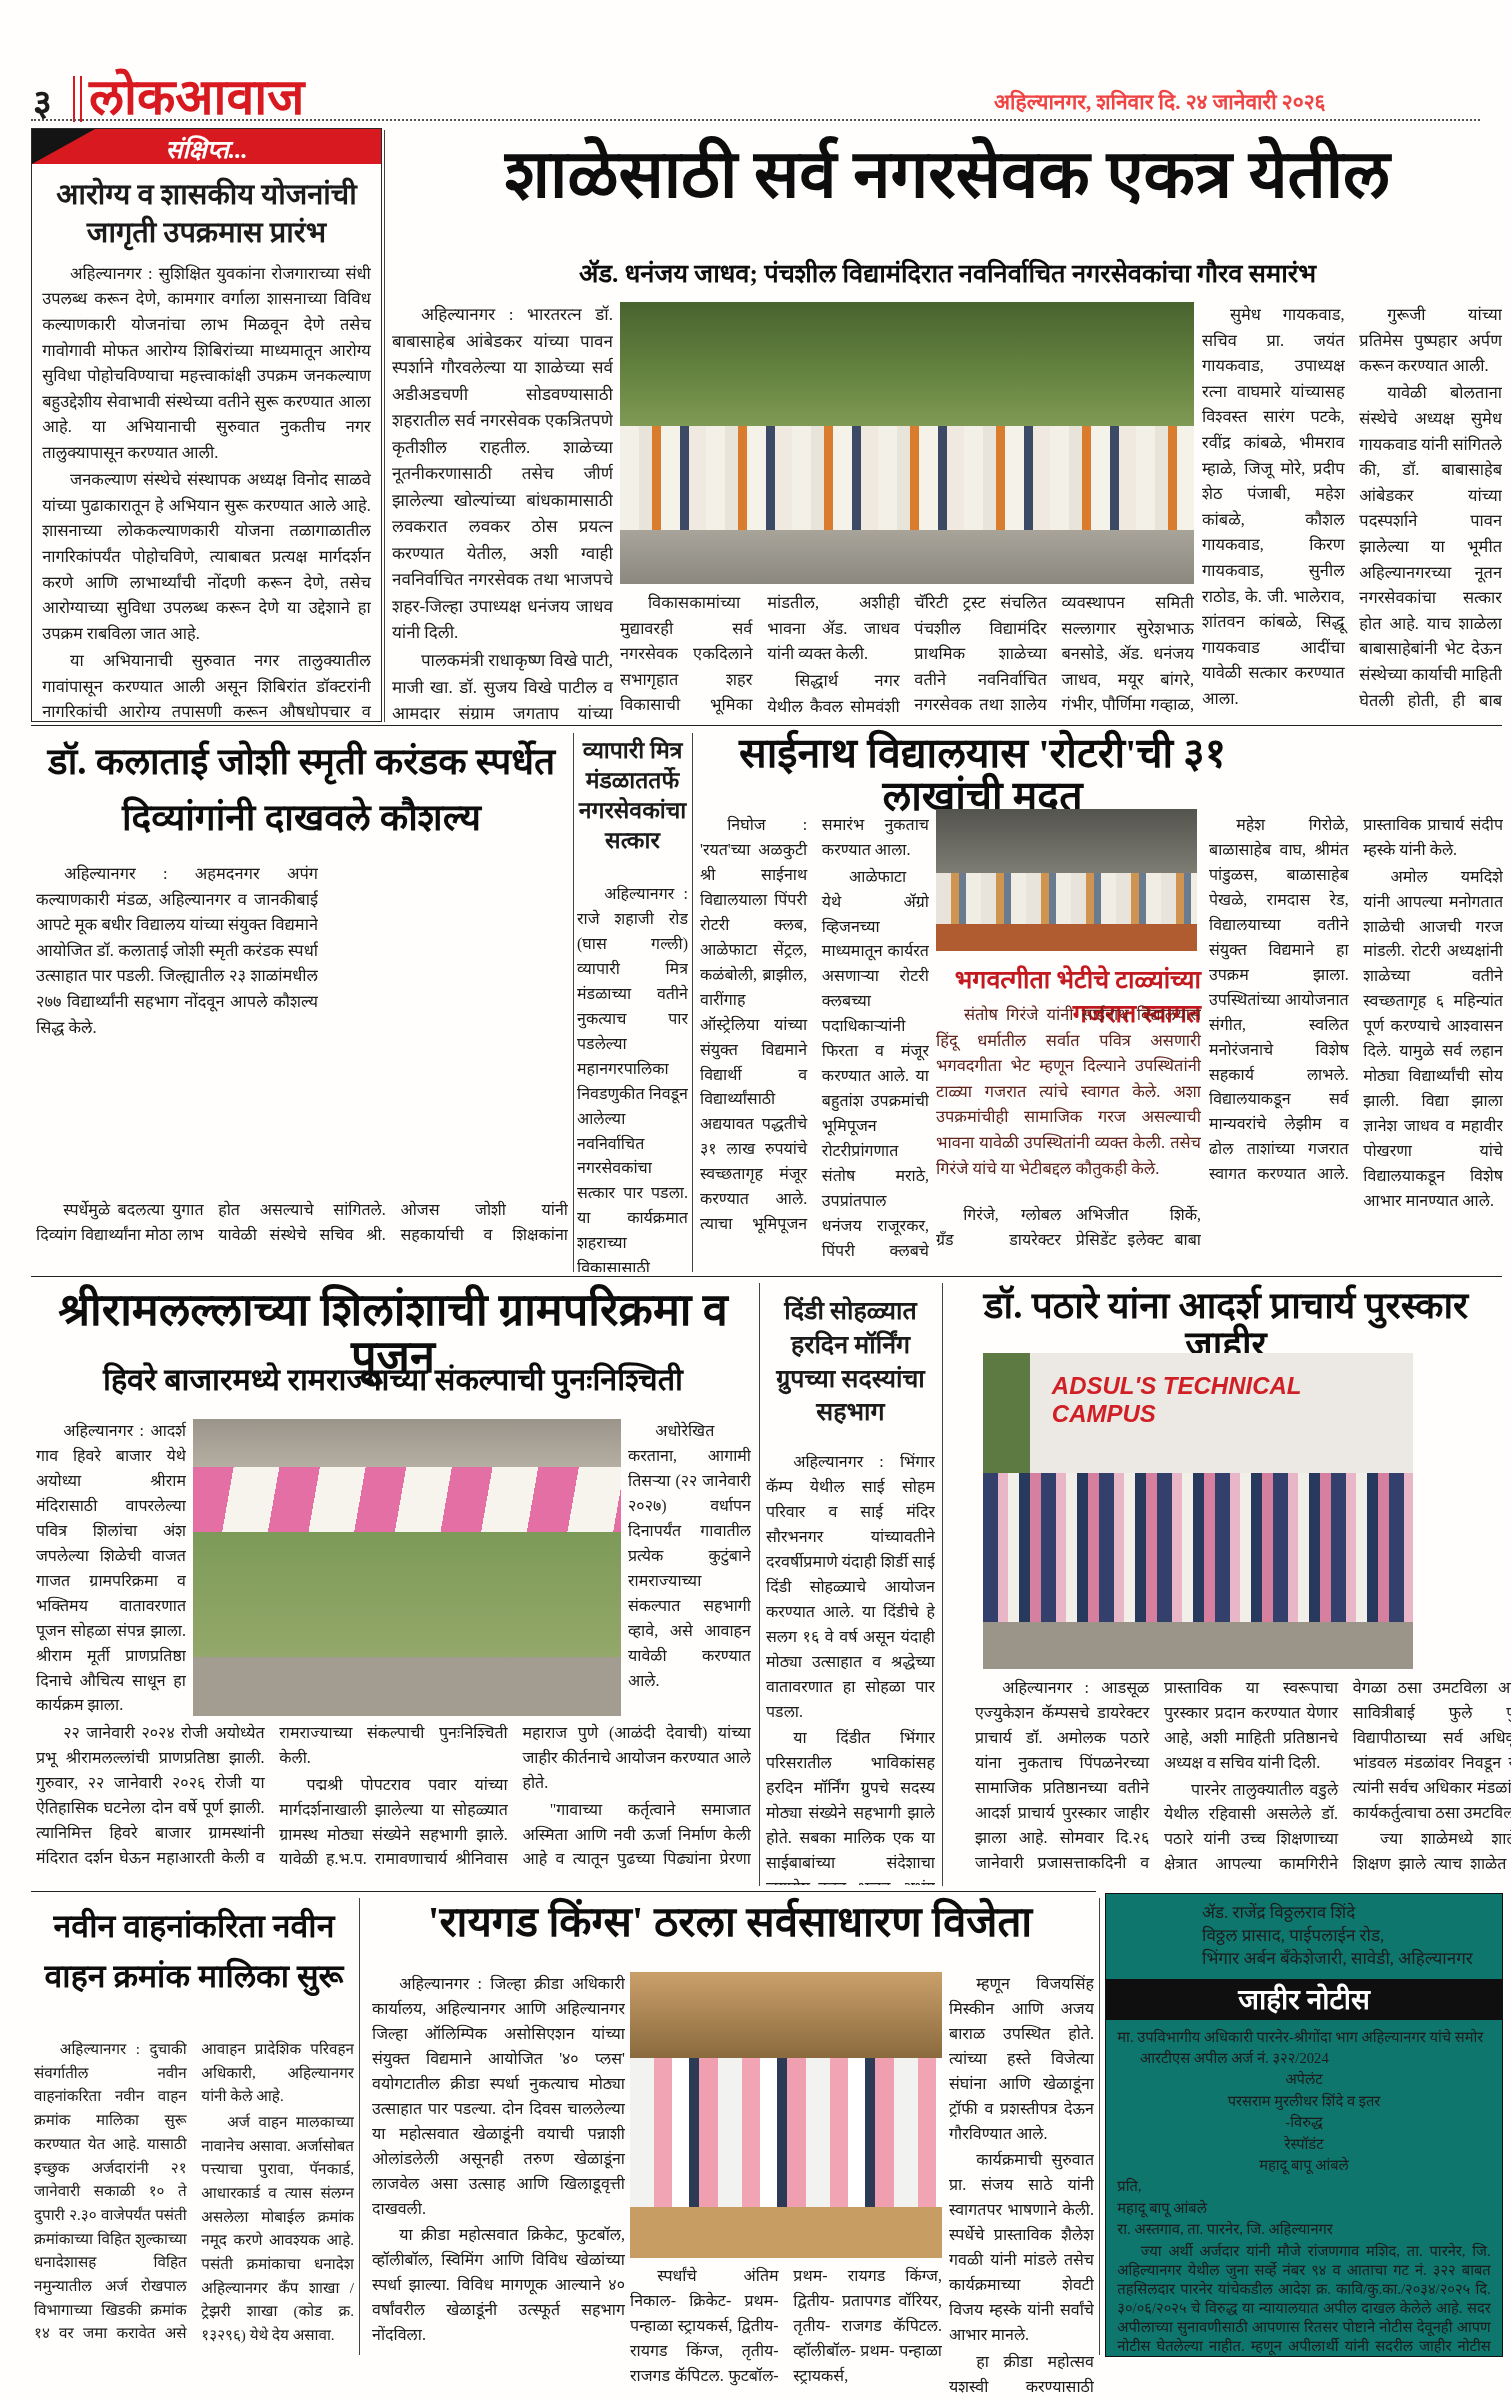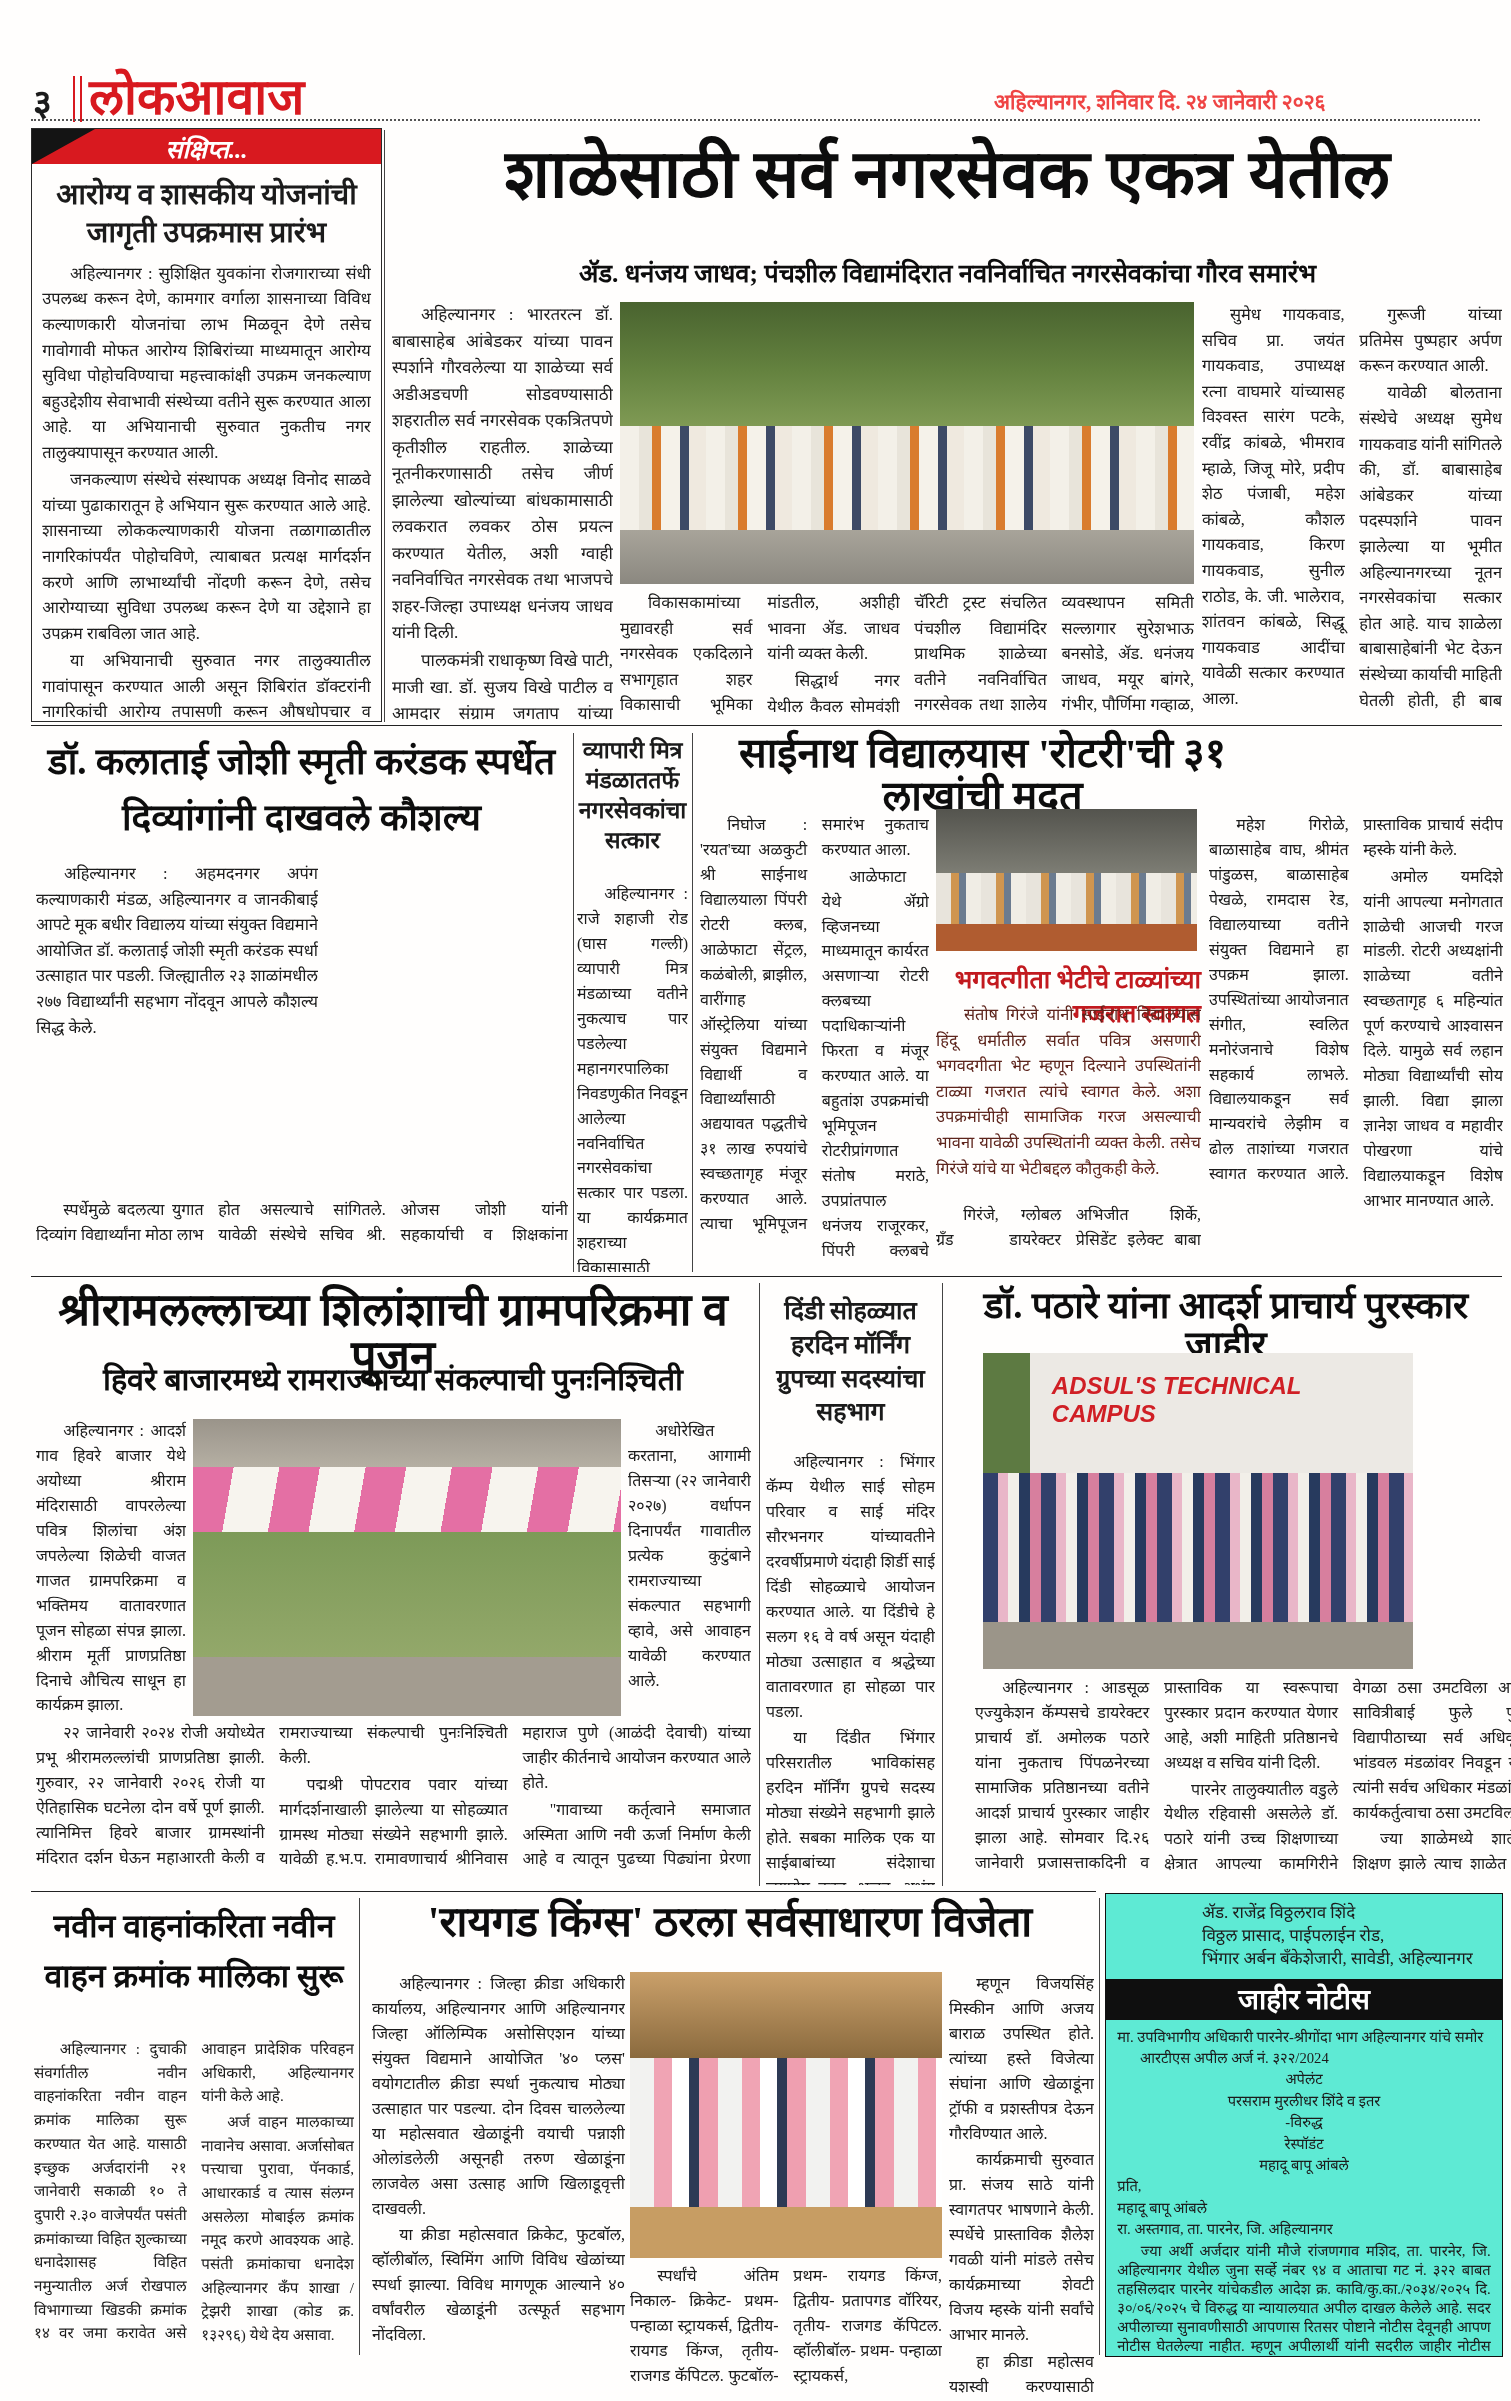--- a/index.html
+++ b/index.html
@@ -55,21 +55,21 @@
       font-style:italic;font-size:24px;font-family:"Liberation Sans",sans-serif;}
   .photo-raygad .l1{top:0;height:30%;background:linear-gradient(180deg,#caa06a,#8a6a3e);}
   .photo-raygad .l2{top:30%;height:52%;background:repeating-linear-gradient(90deg,#f2f2f0 0 24px,#f0a4b4 24px 42px,#ffffff 42px 59px,#2d3a55 59px 69px,#ef9fb0 69px 88px);}
   .photo-raygad .l3{top:82%;height:18%;background:#c79d63;}
   
   .vy-head{font-size:23px;font-weight:bold;text-align:center;line-height:1.3;}
   .red-head{font-size:25px;font-weight:bold;color:#c21a1f;text-align:right;}
   .red-body{color:#5d241c;}
   .dindi-head{font-size:25px;font-weight:bold;text-align:center;line-height:1.35;}
   
-  .notice-box{border:1.7px solid #111;background:#5eead4;font-size:14.7px;line-height:1.3;}
+  .notice-box{border:1.7px solid #111;background:#0f766e;font-size:14.7px;line-height:1.3;}
   .notice-addr{padding:8px 5.6px 3.4px 96px;font-size:17px;line-height:1.35;}
   .notice-bar{margin:4.5px 0;height:41px;background:#0f0f0f;color:#ffffff;text-align:center;
       font-size:28px;font-weight:bold;line-height:41px;}
   .notice-body{padding:3.4px 11.3px 0 11.3px;}
   .notice-body p{margin:0 0 2.3px 0;}
   .n-center{text-align:center;}
   .n-just{text-align:justify;text-indent:1.6em;}
 </style>
 </head>
 <body>

